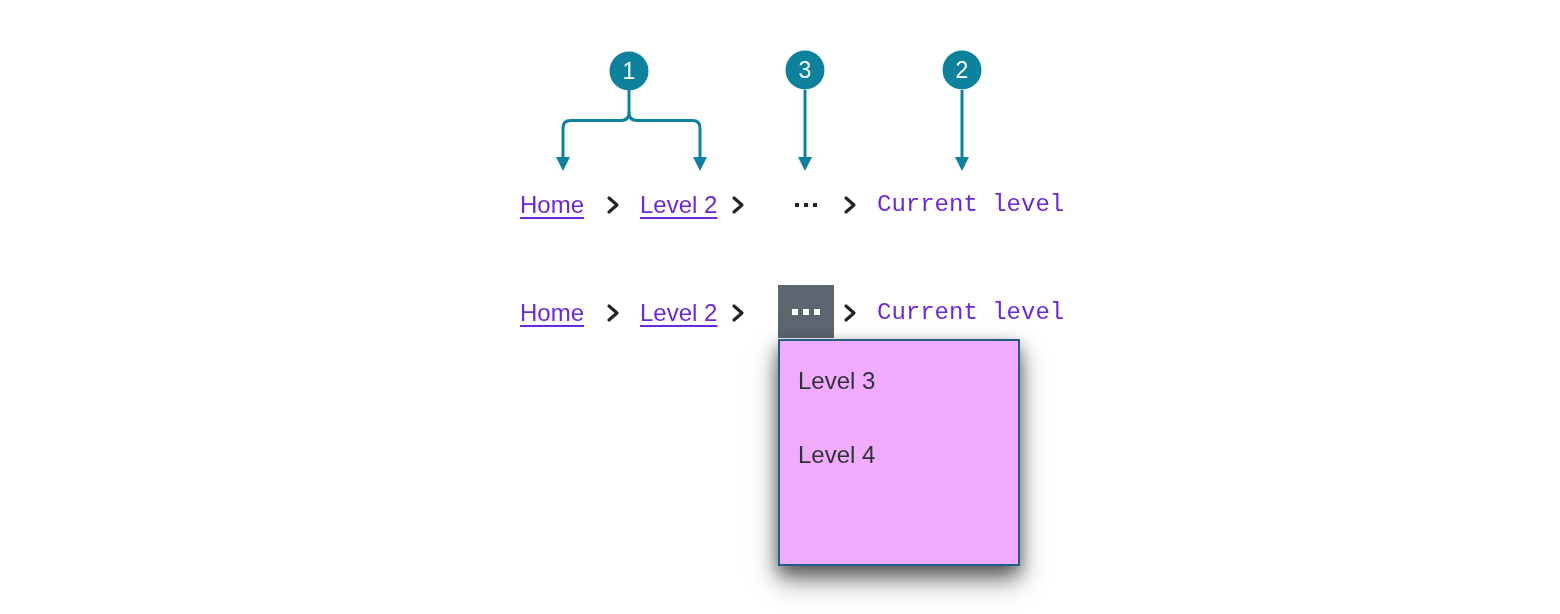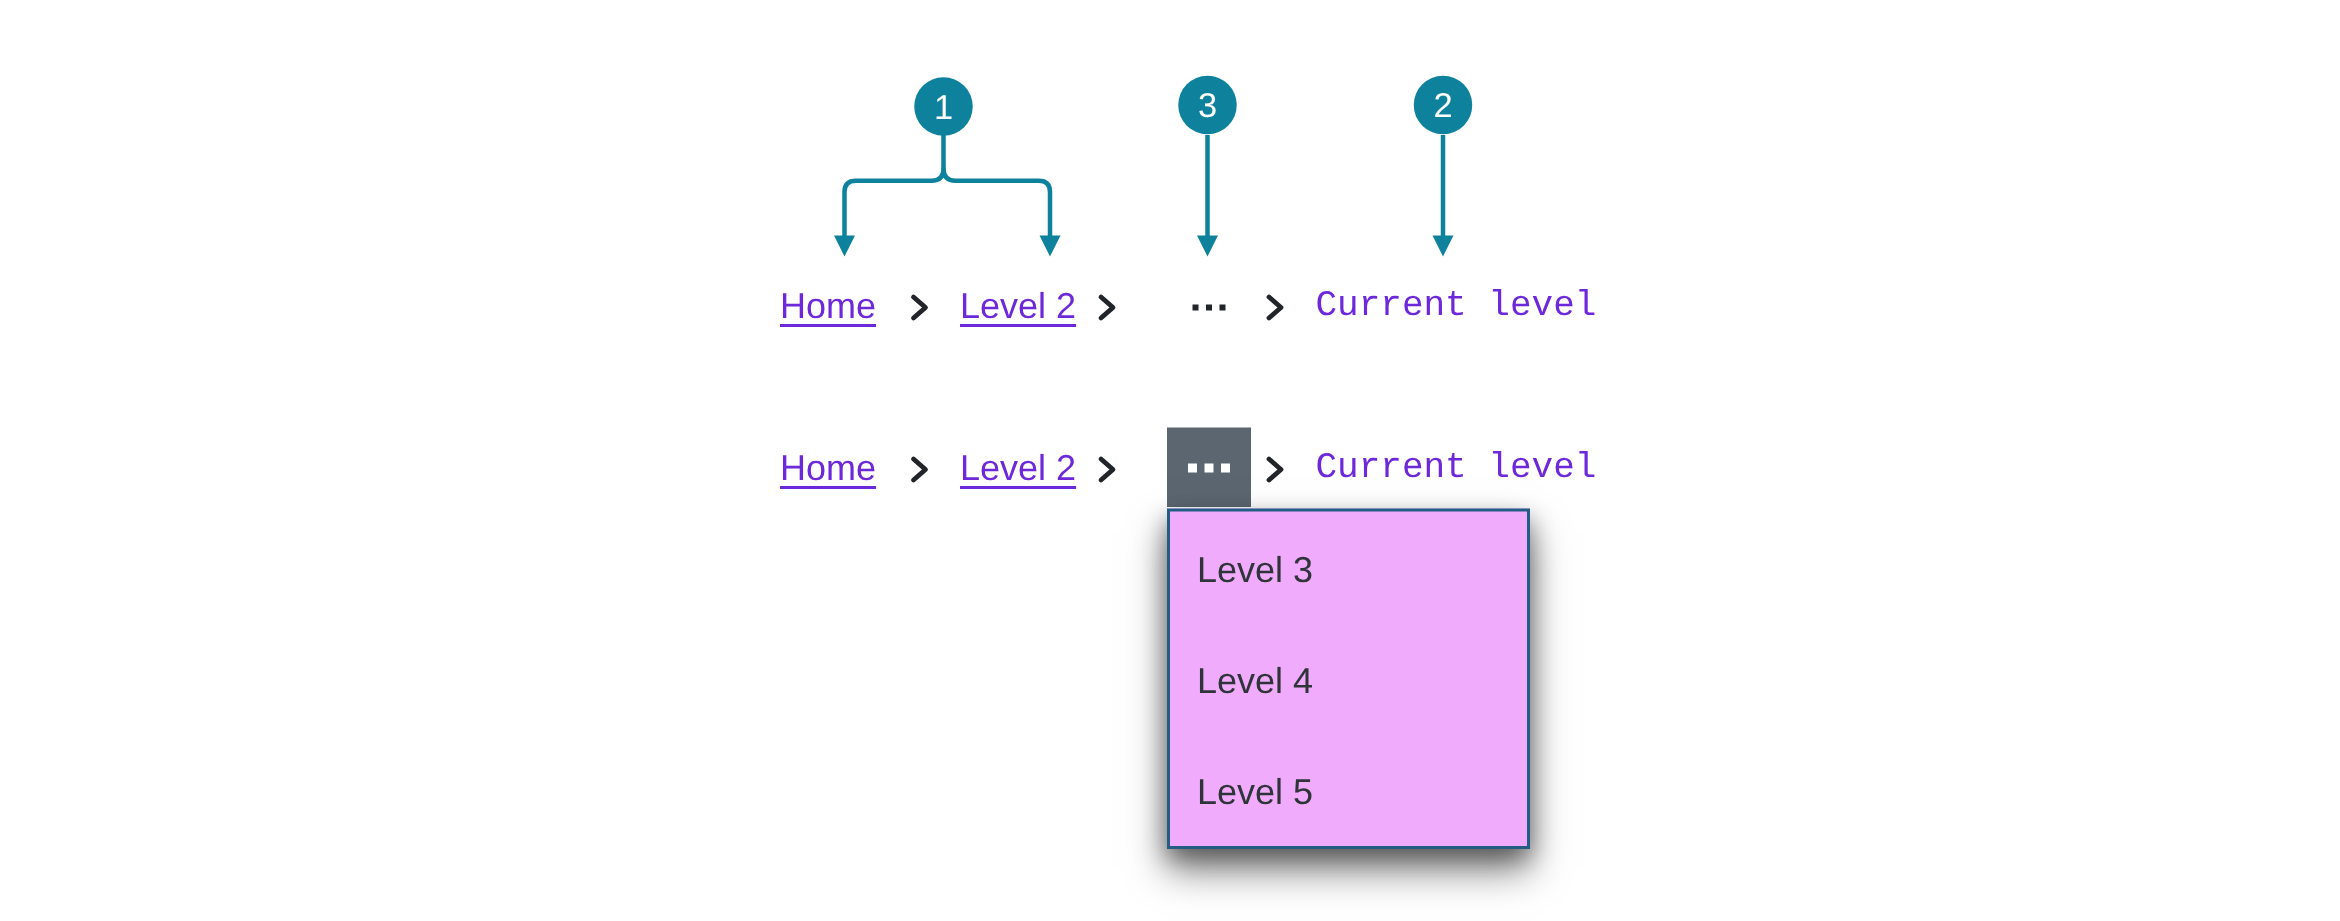--- a/index.html
+++ b/index.html
@@ -125,16 +125,15 @@
     </button>
     <svg class="chev pos-chev3" width="14" height="20" viewBox="0 0 14 20">
         <path d="M3 3 L11 10 L3 17" fill="none" stroke="#212529" stroke-width="3.2" stroke-linecap="round" stroke-linejoin="round"></path>
       </svg>
     <span class="crumb-current pos-current">Current level</span>
   </nav>
 
   <div class="menu">
     <div class="menu-item">Level 3</div>
     <div class="menu-item">Level 4</div>
-    <div class="menu-item">Level 5</div>
   </div>
 
 </div>
 
 </body></html>

